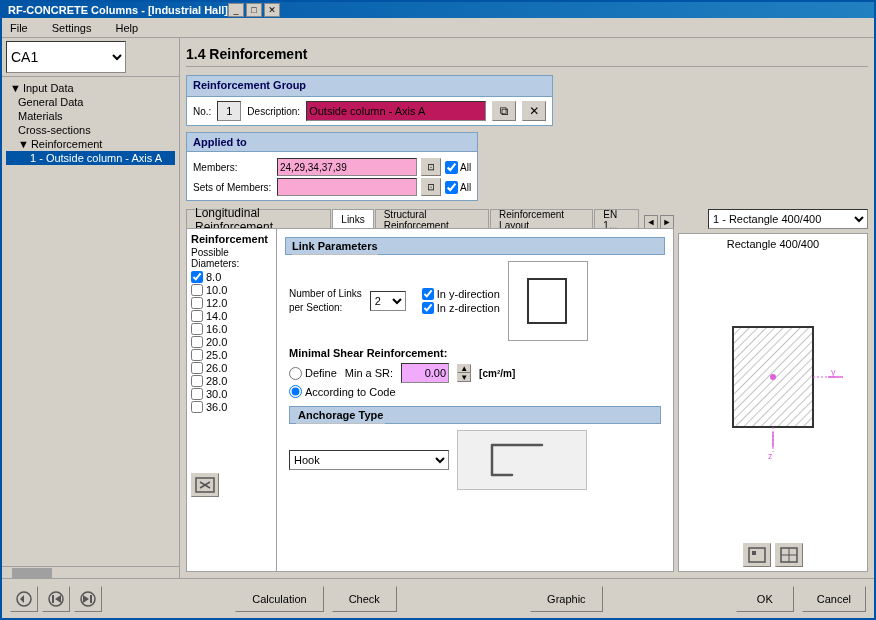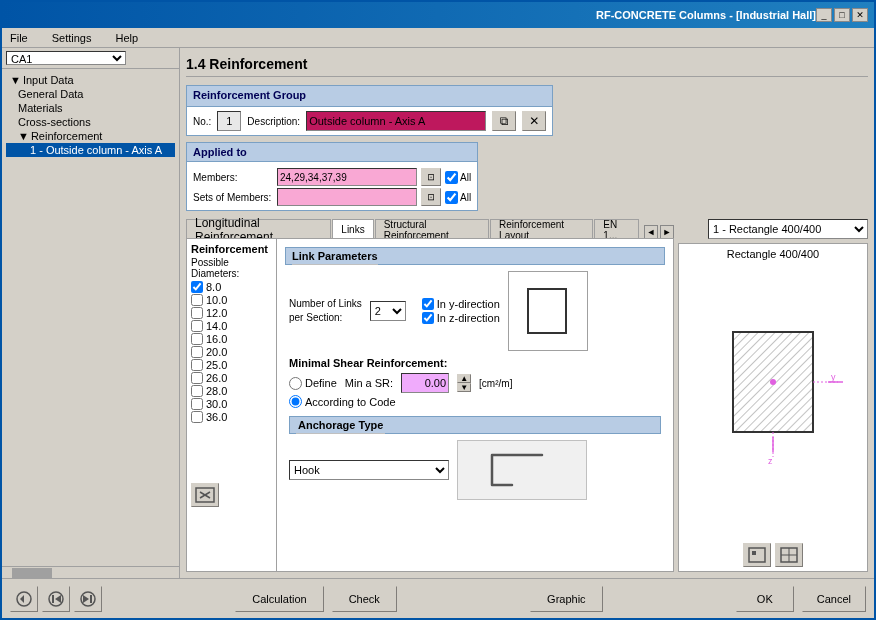--- a/index.html
+++ b/index.html
@@ -1,33 +1,33 @@
 <!DOCTYPE html>
 <html><head>
   <meta charset="utf-8">
   <style>
     * { box-sizing: border-box; margin: 0; padding: 0; }
     body { font-family: 'Segoe UI', Tahoma, Arial, sans-serif; font-size: 11px; background: #d4d0c8; width: 876px; height: 620px; overflow: hidden; }
 
     .window { width: 876px; height: 620px; border: 2px solid #0054a6; background: #d4d0c8; display: flex; flex-direction: column; }
 
-    .title-bar { background: linear-gradient(to right, #0054a6, #2080c0); color: white; padding: 3px 6px; display: flex; justify-content: flex-end; align-items: center; height: 26px; }
+    .title-bar { background: linear-gradient(to right, #0054a6, #2080c0); color: white; padding: 3px 6px; display: flex; justify-content: flex-start; align-items: center; height: 16px; }
     .title-bar-text { font-size: 11px; font-weight: bold; }
     .title-bar-buttons { display: flex; gap: 2px; }
     .title-btn { width: 16px; height: 14px; border: 1px solid #888; background: #d4d0c8; cursor: pointer; display: flex; align-items: center; justify-content: center; font-size: 9px; color: #000; }
     .title-btn.close { background: #d4d0c8; }
 
     .menu-bar { background: #d4d0c8; border-bottom: 1px solid #a0a0a0; padding: 2px 4px; display: flex; gap: 16px; height: 20px; align-items: center; }
     .menu-item { font-size: 11px; cursor: pointer; padding: 1px 4px; }
 
     .main-content { display: flex; flex: 1; overflow: hidden; }
 
     .left-panel { width: 178px; background: #d4d0c8; border-right: 1px solid #a0a0a0; display: flex; flex-direction: column; }
     .left-panel-header { display: flex; align-items: center; padding: 3px 4px; gap: 4px; border-bottom: 1px solid #a0a0a0; }
-    .ca-select { width: 120px; height: 14px; border: 1px inset #888; background: white; font-size: 11px; }
+    .ca-select { width: 120px; height: 32px; border: 1px inset #888; background: white; font-size: 14px; }
     .tree-area { flex: 1; padding: 4px; overflow-y: auto; }
     .tree-section { font-size: 11px; padding: 1px 0; }
     .tree-item { padding: 1px 4px; cursor: pointer; display: flex; align-items: center; gap: 2px; }
     .tree-item.selected { background: #0054a6; color: white; }
     .tree-indent { padding-left: 12px; }
     .tree-indent2 { padding-left: 24px; }
 
     .left-scroll { height: 12px; background: #d4d0c8; border-top: 1px solid #a0a0a0; display: flex; align-items: center; }
     .scroll-bar-h { width: 100%; height: 12px; display: flex; align-items: center; }
     .scroll-thumb { width: 40px; height: 10px; background: #a0a0a0; margin-left: 10px; }
@@ -67,21 +67,21 @@
     .lp-row { display: flex; align-items: center; gap: 8px; margin-bottom: 6px; }
     .lp-num-select { width: 36px; height: 20px; border: 1px inset #888; background: white; font-size: 11px; }
     .lp-check { display: flex; align-items: center; gap: 3px; font-size: 11px; }
     .lp-check input { width: 12px; height: 12px; }
     .link-preview { width: 80px; height: 80px; border: 1px solid #a0a0a0; display: flex; align-items: center; justify-content: center; background: white; }
     .link-preview svg { width: 60px; height: 60px; }
 
     .shear-row { display: flex; align-items: center; gap: 8px; margin-bottom: 2px; }
     .radio-item { display: flex; align-items: center; gap: 3px; font-size: 11px; }
     .asr-input { width: 48px; height: 20px; border: 1px inset #888; background: #f0abfc; font-size: 11px; text-align: right; padding: 0 2px; }
-    .unit-label { font-size: 10px; }
+    .unit-label { font-size: 10px; font-weight: bold; }
     .spin-btn { display: flex; flex-direction: column; }
     .spin-up, .spin-down { width: 14px; height: 9px; border: 1px outset #d4d0c8; background: #d4d0c8; cursor: pointer; font-size: 8px; display: flex; align-items: center; justify-content: center; }
 
     .anchorage-section { margin-top: 8px; }
     .anch-title { font-size: 11px; font-weight: bold; padding: 2px; border-bottom: 1px solid #c0c0c0; margin-bottom: 6px; }
     .anch-row { display: flex; align-items: center; gap: 8px; }
     .anch-select { width: 160px; height: 20px; border: 1px inset #888; background: white; font-size: 11px; }
     .hook-preview { width: 130px; height: 60px; border: 1px solid #c0c0c0; display: flex; align-items: center; justify-content: center; background: #f0f0f0; }
     .cs-title { font-size: 11px; text-align: center; margin-bottom: 4px; }
     .cs-btns { display: flex; gap: 4px; justify-content: center; margin-top: 4px; }

